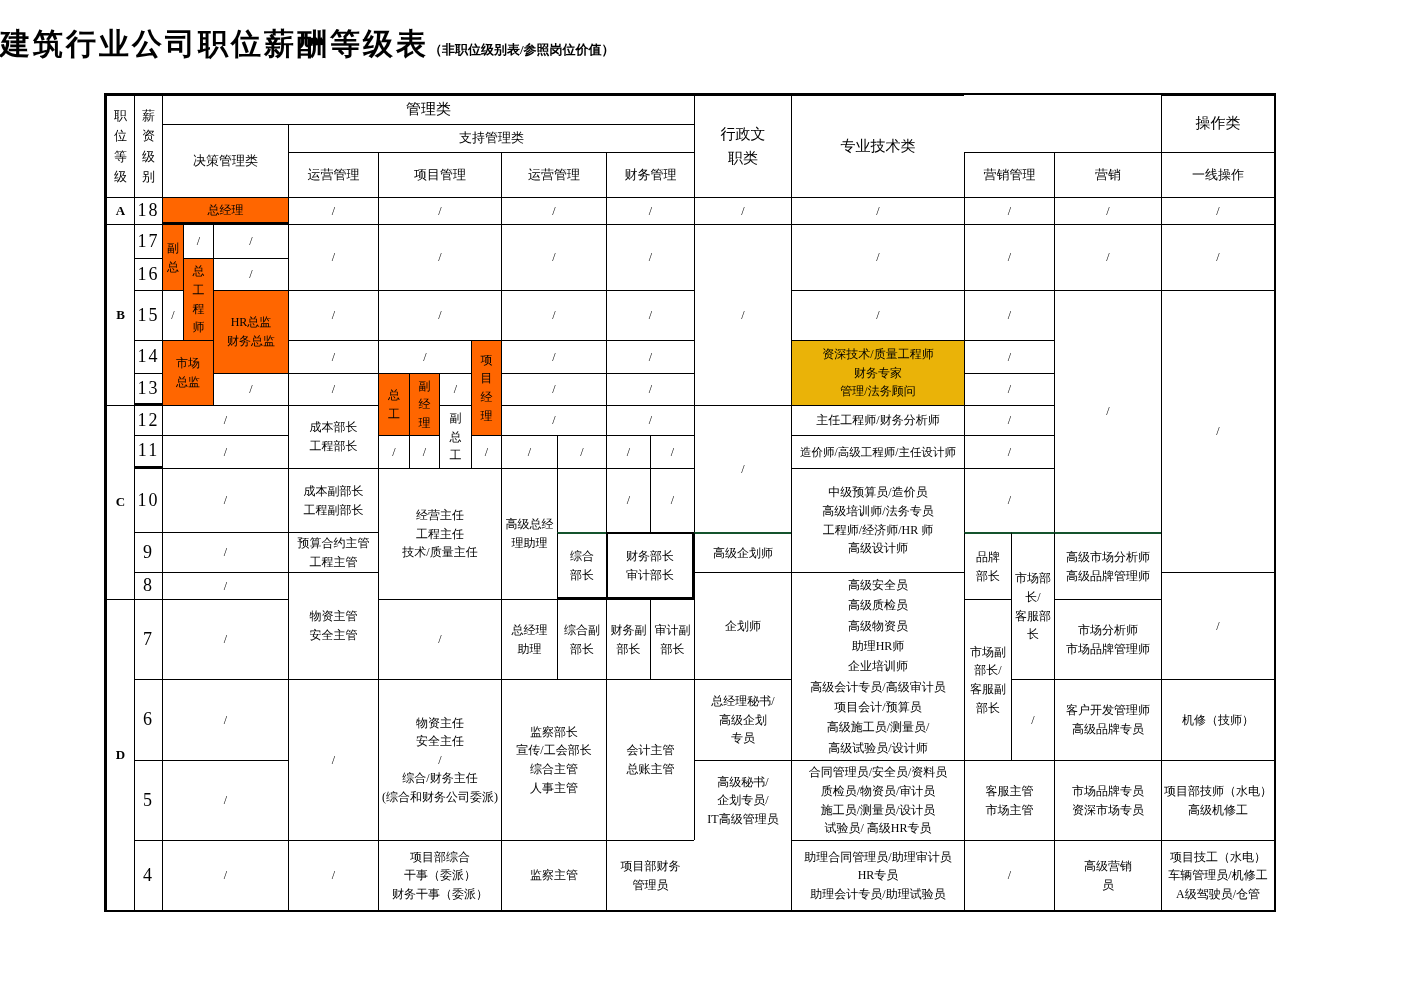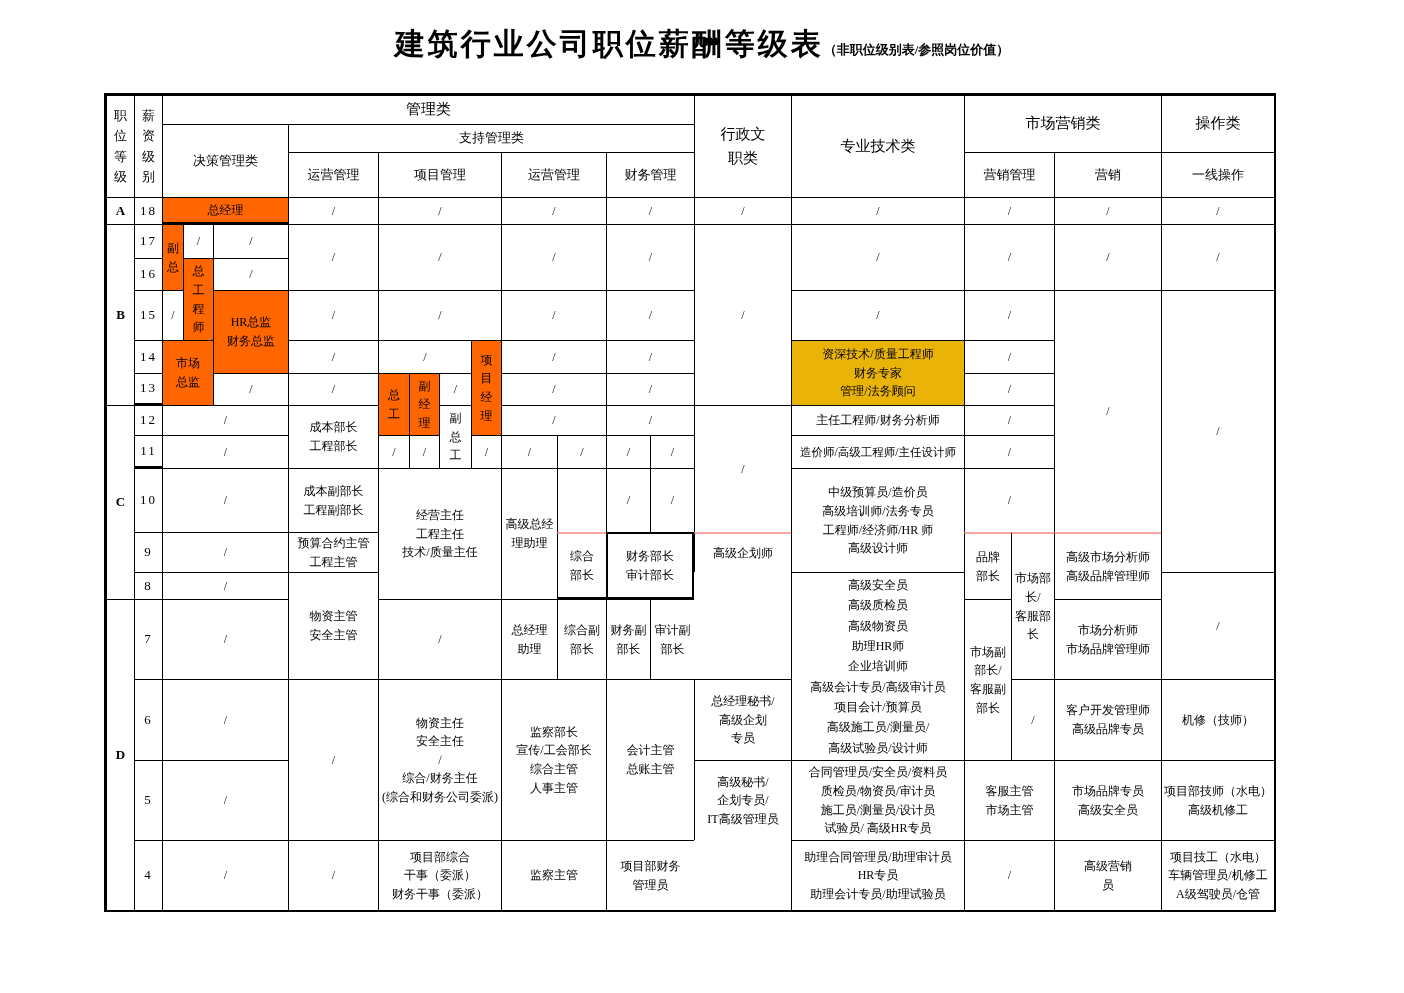--- a/index.html
+++ b/index.html
@@ -1,44 +1,44 @@
 <!DOCTYPE html>
 <html><head>
 <meta charset="utf-8">
 <style>
   html,body{margin:0;padding:0;}
   body{
     width:1404px;height:993px;background:#ffffff;position:relative;overflow:hidden;
     font-family:"Liberation Serif","DejaVu Serif",serif;color:#000;
   }
-  .title-wrap{position:absolute;top:24px;left:0;width:100%;text-align:center;white-space:nowrap;}
+  .title-wrap{position:absolute;top:24px;left:0;width:100%;text-align:left;white-space:nowrap;}
   .title-main{font-size:30px;font-weight:bold;letter-spacing:3px;}
   .title-suffix{font-size:13px;font-weight:bold;letter-spacing:0px;}
   .grid{
     position:absolute;left:104px;top:93px;width:1168px;height:815px;
     display:grid;border:2px solid #000;background:#fff;box-sizing:content-box;
     grid-template-columns:28px 28px 21px 30px 75px 90px 31px 30px 32px 30px 56px 49px 44px 44px 97px 173px 47px 43px 107px 113px;
     grid-template-rows:29px 28px 45px 27px 34px 32px 50px 33px 32px 30px 33px 64px 40px 27px 80px 81px 80px 70px;
   }
   .cell{
     border-left:1px solid #000;border-top:1px solid #000;
     display:flex;align-items:center;justify-content:center;text-align:center;
     white-space:pre-line;font-size:12px;line-height:1.55;overflow:hidden;
     min-width:0;min-height:0;
   }
   .hd{font-size:13px;}
   .hd-big{font-size:15px;}
-  .num{font-size:13px;letter-spacing:2px;}
+  .num{font-size:18px;letter-spacing:2px;}
   .lvl{font-weight:bold;font-size:13px;}
   .or{background:#FF6600;}
   .yl{background:#eab308;}
   .fit{font-size:11.5px;line-height:1.6;}
   .dense{line-height:1.7;}
   .bb2{border-bottom:2px solid #000;}
-  .bt2{border-top:2px solid #fca5a5;}
+  .bt2{border-top:2px solid #14532d;}
   .box2{border:2px solid #000;}
 </style>
 </head>
 <body>
 
 <div class="title-wrap">
   <span class="title-main">建筑行业公司职位薪酬等级表</span><span class="title-suffix">（非职位级别表/参照岗位价值）</span>
 </div>
 
 <div class="grid">
@@ -54,21 +54,20 @@
   <div class="cell hd-big" style="grid-area:1/3/2/15">管理类</div>
   <div class="cell hd" style="grid-area:2/3/4/6">决策管理类</div>
   <div class="cell hd" style="grid-area:2/6/3/15">支持管理类</div>
   <div class="cell hd" style="grid-area:3/6/4/7">运营管理</div>
   <div class="cell hd" style="grid-area:3/7/4/11">项目管理</div>
   <div class="cell hd" style="grid-area:3/11/4/13">运营管理</div>
   <div class="cell hd" style="grid-area:3/13/4/15">财务管理</div>
   <div class="cell hd-big" style="grid-area:1/15/4/16">行政文
 职类</div>
   <div class="cell hd-big" style="grid-area:1/16/4/17">专业技术类</div>
-  <div class="cell hd-big" style="grid-area:1/17/3/20">市场营销类</div>
   <div class="cell hd" style="grid-area:3/17/4/19">营销管理</div>
   <div class="cell hd" style="grid-area:3/19/4/20">营销</div>
   <div class="cell hd-big" style="grid-area:1/20/3/21">操作类</div>
   <div class="cell hd" style="grid-area:3/20/4/21">一线操作</div>
 
   <div class="cell lvl" style="grid-area:4/1/5/2">A</div>
   <div class="cell lvl" style="grid-area:5/1/10/2">B</div>
   <div class="cell lvl" style="grid-area:10/1/15/2">C</div>
   <div class="cell lvl" style="grid-area:15/1/19/2">D</div>
 
@@ -204,20 +203,21 @@
 部长</div>
   <div class="cell" style="grid-area:16/13/18/15">会计主管
 总账主管</div>
   <div class="cell" style="grid-area:18/13/19/15">项目部财务
 管理员</div>
 
   <div class="cell" style="grid-area:4/15/5/16">/</div>
   <div class="cell" style="grid-area:5/15/10/16">/</div>
   <div class="cell" style="grid-area:10/15/13/16">/</div>
   <div class="cell bt2" style="grid-area:13/15/14/16">高级企划师</div>
+  <div class="cell" style="grid-area:14/15/16/16">企划师</div>
   <div class="cell" style="grid-area:16/15/17/16">总经理秘书/
 高级企划
 专员</div>
   <div class="cell" style="grid-area:17/15/18/16">高级秘书/
 企划专员/
 IT高级管理员</div>
 
   <div class="cell" style="grid-area:4/16/5/17">/</div>
   <div class="cell" style="grid-area:5/16/7/17">/</div>
   <div class="cell" style="grid-area:7/16/8/17">/</div>
@@ -273,21 +273,21 @@
   <div class="cell" style="grid-area:4/19/5/20">/</div>
   <div class="cell" style="grid-area:5/19/7/20">/</div>
   <div class="cell" style="grid-area:7/19/13/20">/</div>
   <div class="cell bt2" style="grid-area:13/19/15/20">高级市场分析师
 高级品牌管理师</div>
   <div class="cell" style="grid-area:15/19/16/20">市场分析师
 市场品牌管理师</div>
   <div class="cell" style="grid-area:16/19/17/20">客户开发管理师
 高级品牌专员</div>
   <div class="cell" style="grid-area:17/19/18/20">市场品牌专员
-高级安全员</div>
+资深市场专员</div>
   <div class="cell" style="grid-area:18/19/19/20">高级营销
 员</div>
 
   <div class="cell" style="grid-area:4/20/5/21">/</div>
   <div class="cell" style="grid-area:5/20/7/21">/</div>
   <div class="cell" style="grid-area:7/20/14/21">/</div>
   <div class="cell" style="grid-area:14/20/16/21">/</div>
   <div class="cell" style="grid-area:16/20/17/21">机修（技师）</div>
   <div class="cell" style="grid-area:17/20/18/21">项目部技师（水电）
 高级机修工</div>

